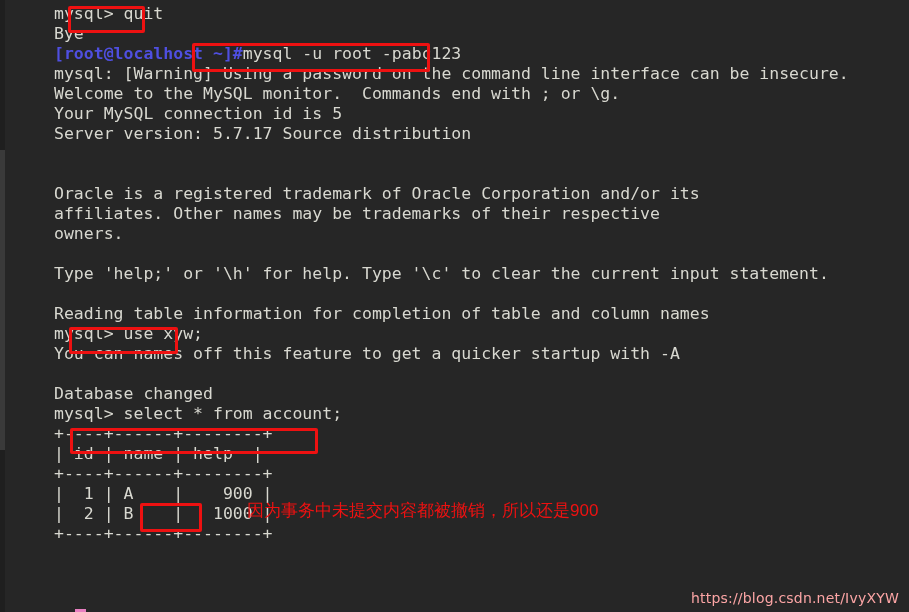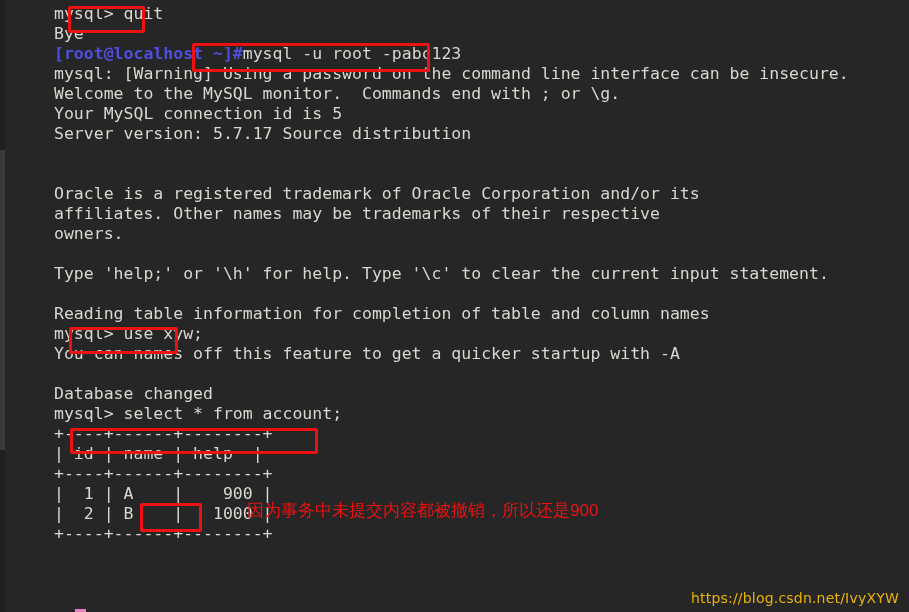--- a/index.html
+++ b/index.html
@@ -66,21 +66,21 @@
     color: #ee1111;
     font-family: Liberation Sans, sans-serif;
     font-size: 17px;
     line-height: 20px;
     white-space: pre;
   }
   #watermark {
     position: absolute;
     right: 10px;
     bottom: 6px;
-    color: #eab308;
+    color: #fca5a5;
     font-family: "DejaVu Sans", "Liberation Sans", sans-serif;
     font-size: 14px;
     letter-spacing: 0.2px;
   }
   #cursor-mark {
     position: absolute;
     left: 75px;
     bottom: 0px;
     width: 11px;
     height: 3px;

